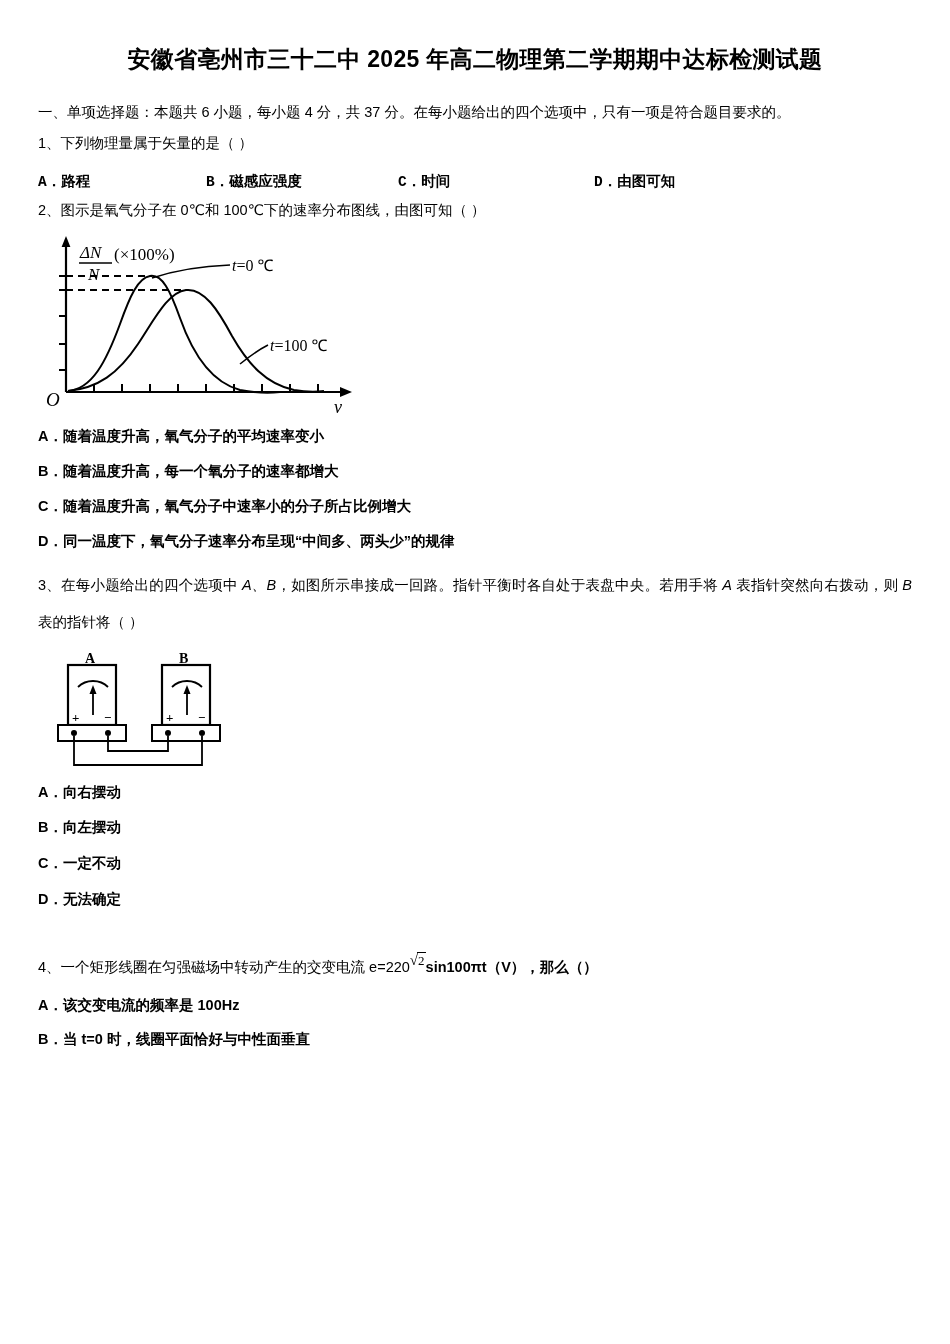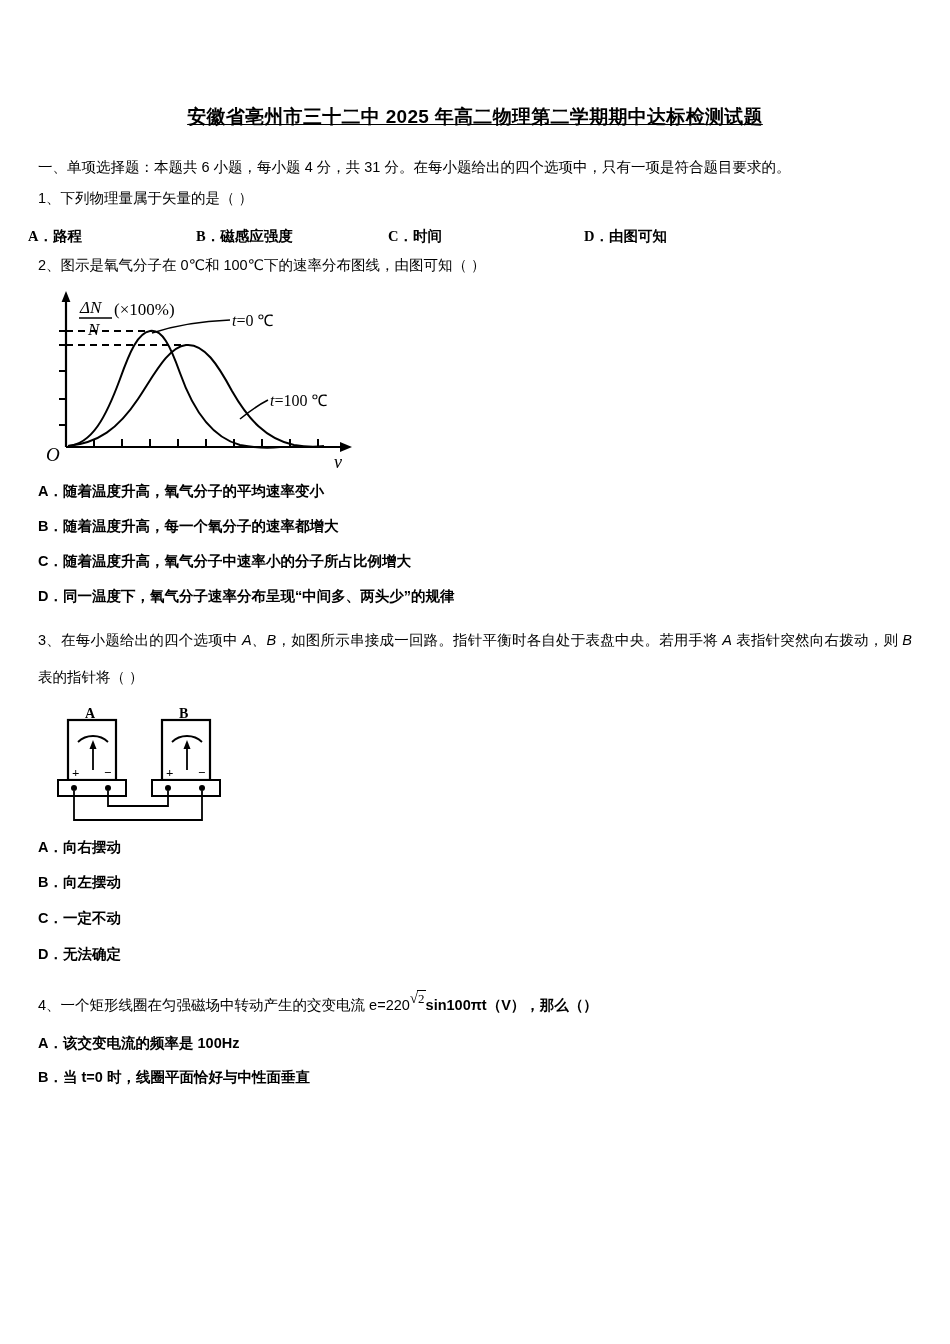--- a/index.html
+++ b/index.html
@@ -18,26 +18,25 @@
   .page {
     width: 950px;
     height: 1344px;
     padding: 0;
     box-sizing: border-box;
     position: relative;
   }
   .doc-title {
     font-family: "Liberation Sans", "DejaVu Sans", sans-serif;
     font-weight: bold;
-    font-size: 19px;
+    font-size: 23px;
     text-align: center;
     margin: 0;
-    padding-top: 104px;
+    padding-top: 44px;
     letter-spacing: 0.3px;
-    text-decoration: underline;
   }
   .notice {
     margin: 0;
     padding: 20px 38px 0 38px;
   }
   .notice-head {
     font-family: "Liberation Sans", "DejaVu Sans", sans-serif;
     font-size: 14.5px;
     font-weight: bold;
     margin: 0 0 5px 0;
@@ -60,24 +59,24 @@
     font-family: "Liberation Sans", "DejaVu Sans", sans-serif;
     font-size: 14.5px;
     margin: 6px 38px 0 38px;
     line-height: 1.9;
     text-align: justify;
   }
   .q-stem.tall {
     line-height: 2.55;
   }
   .opts-row {
-    font-family: Liberation Serif, serif;
-    font-size: 14.5px;
-    font-weight: bold;
-    margin: 14px 38px 0 28px;
+    font-family: Liberation Mono, monospace;
+    font-size: 14.5px;
+    font-weight: bold;
+    margin: 14px 38px 0 38px;
     display: flex;
   }
   .opts-row .opt {
     white-space: nowrap;
   }
   .opt-w1 { width: 168px; }
   .opt-w2 { width: 192px; }
   .opt-w3 { width: 196px; }
   .opts-stack {
     margin: 10px 38px 0 38px;
@@ -120,21 +119,21 @@
   svg { display: block; }
 </style>
 </head>
 <body>
 
 <div class="page">
 
   <h1 class="doc-title">安徽省亳州市三十二中 2025 年高二物理第二学期期中达标检测试题</h1>
 
 
-  <div class="section-head">一、单项选择题：本题共 6 小题，每小题 4 分，共 31 分。在每小题给出的四个选项中，只有一项是符合题目要求的。</div>
+  <div class="section-head">一、单项选择题：本题共 6 小题，每小题 4 分，共 37 分。在每小题给出的四个选项中，只有一项是符合题目要求的。</div>
 
   <div class="q-stem"><span>1、</span><span>下列物理量属于矢量的是（      ）</span></div>
   <div class="opts-row">
     <span class="opt opt-w1">A．路程</span>
     <span class="opt opt-w2">B．磁感应强度</span>
     <span class="opt opt-w3">C．时间</span>
     <span class="opt">D．由图可知</span>
   </div>
 
   <div class="q-stem"><span>2、</span><span>图示是氧气分子在 0℃和 100℃下的速率分布图线，由图可知（      ）</span></div>
@@ -230,20 +229,20 @@
     </svg>
   </div>
 
   <div class="opts-stack tight">
     <p class="opt">A．向右摆动</p>
     <p class="opt">B．向左摆动</p>
     <p class="opt">C．一定不动</p>
     <p class="opt">D．无法确定</p>
   </div>
 
-  <div class="q-stem" style="margin-top:20px;"><span>4、</span><span>一个矩形线圈在匀强磁场中转动产生的交变电流 e=220</span><span class="sqrt-sup"><span class="radic">√</span><span class="radicand">2</span></span><span class="bold">sin100πt（V），那么（）</span></div>
+  <div class="q-stem" style="margin-top:37px;"><span>4、</span><span>一个矩形线圈在匀强磁场中转动产生的交变电流 e=220</span><span class="sqrt-sup"><span class="radic">√</span><span class="radicand">2</span></span><span class="bold">sin100πt（V），那么（）</span></div>
 
   <div class="opts-stack" style="margin-top:14px;">
     <p class="opt">A．该交变电流的频率是 100Hz</p>
     <p class="opt">B．当 t=0 时，线圈平面恰好与中性面垂直</p>
   </div>
 
 </div>
 
 </body></html>

